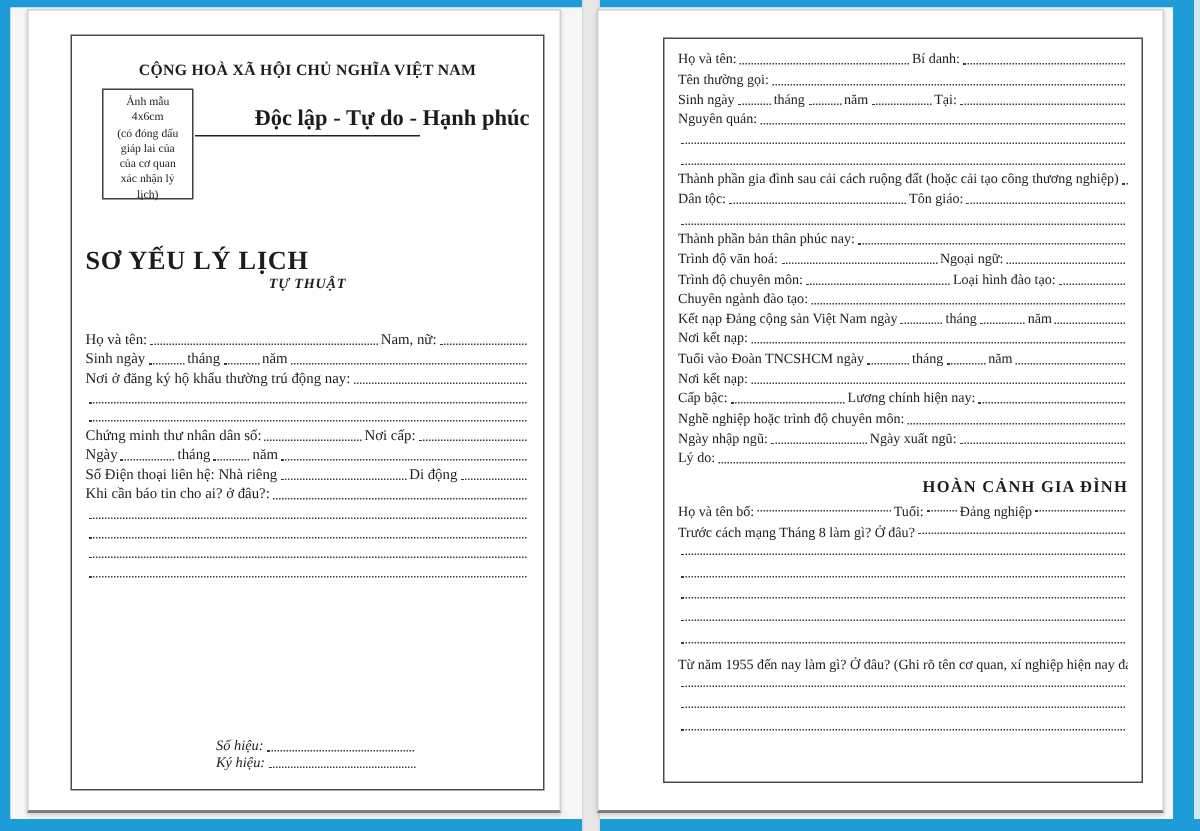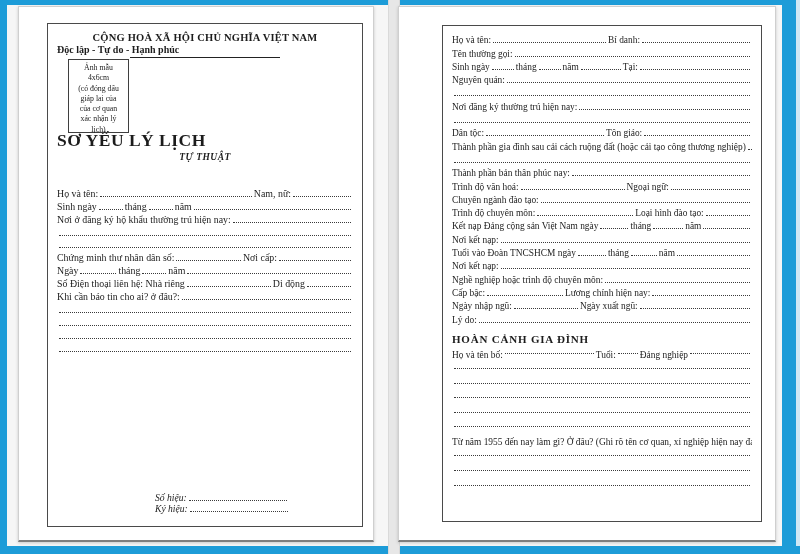--- a/index.html
+++ b/index.html
@@ -17,39 +17,39 @@
   .panel{position:absolute;background:#f6f6f6;}
   #panel-left{left:7px;top:5px;width:381px;height:541px;}
   #panel-right{left:400px;top:5px;width:382px;height:541px;}
   #gutter{position:absolute;left:388px;top:0;width:12px;height:554px;background:#e7e7e7;
           border-left:1px solid #d9d9d9;border-right:1px solid #d9d9d9;box-sizing:border-box;}
   .sheet{position:absolute;background:#fff;border:1px solid #cfcfcf;border-bottom:2px solid #7e7e7e;
          box-shadow:0 1px 3px rgba(0,0,0,0.18);box-sizing:border-box;}
   #sheet-left{left:18px;top:6px;width:356px;height:536px;}
   #sheet-right{left:398px;top:6px;width:378px;height:536px;}
   .formbox{position:absolute;border:1.5px solid #4a4a4a;background:#fff;box-sizing:border-box;}
-  #box-left{left:47px;top:23px;width:316px;height:504px;padding:8px 9px;}
+  #box-left{left:47px;top:23px;width:316px;height:504px;padding:18px 9px;}
   #box-right{left:442px;top:25px;width:320px;height:497px;padding:6px 9px;font-size:9.4px;}
   .nat-header{text-align:center;font-weight:bold;font-size:10.5px;letter-spacing:.2px;}
-  .motto{text-align:left;font-weight:bold;font-size:10px;margin-top:1px;}
+  .motto{text-align:right;font-weight:bold;font-size:15px;margin-top:18px;}
   .motto-rule{width:150px;height:0;border-top:1.2px solid #222;margin:2px auto 0;}
   .photo-box{position:absolute;left:20px;top:35px;width:61px;height:74px;border:1.5px solid #3f3f3f;
              text-align:center;font-size:7.8px;line-height:10.3px;padding-top:3px;box-sizing:border-box;}
   .title{text-align:left;font-weight:bold;font-size:17.5px;letter-spacing:.5px;margin-top:72px;}
   .subtitle{text-align:center;font-weight:bold;font-style:italic;font-size:9.5px;margin-top:1px;letter-spacing:.5px;}
   .fline{display:flex;align-items:flex-end;overflow:hidden;}
   .lbl{white-space:nowrap;}
   .dots{flex:1 1 auto;border-bottom:1.3px dotted #3a3a3a;margin:0 2px 2px;min-width:6px;}
   .dots.fw{flex:0 0 auto;}
   #lines-left{margin-top:24px;font-size:9.9px;}
   #lines-left .fline{height:12.9px;}
-  .footer-left{position:absolute;left:107px;bottom:12px;width:170px;font-style:italic;font-size:9.6px;}
+  .footer-left{position:absolute;left:96px;bottom:12px;width:170px;font-style:italic;font-size:9.6px;}
   .footer-left .fline{height:11.5px;}
   #lines-right-top .fline{height:13.3px;}
-  .section-title{text-align:left;font-weight:bold;font-size:11px;letter-spacing:.8px;margin:8px 0 3px;}
+  .section-title{text-align:right;font-weight:bold;font-size:11px;letter-spacing:.8px;margin:8px 0 3px;}
   #lines-right-family .fline{height:14.6px;align-items:center;}
 </style>
 </head>
 <body>
 
 <div class="canvas">
 
   <div class="bar" id="bar-top-left"></div>
   <div class="bar" id="bar-top-right"></div>
   <div class="bar" id="bar-left"></div>
@@ -87,21 +87,21 @@
         </div>
         <div class="fline">
           <span class="lbl">Sinh ngày</span>
           <span class="dots fw" style="width: 24px;"></span>
           <span class="lbl">tháng</span>
           <span class="dots fw" style="width: 24px;"></span>
           <span class="lbl">năm</span>
           <span class="dots"></span>
         </div>
         <div class="fline">
-          <span class="lbl">Nơi ở đăng ký hộ khẩu thường trú hiện nay:</span>
+          <span class="lbl">Nơi ở đăng ký hộ khẩu thường trú động nay:</span>
           <span class="dots"></span>
         </div>
         <div class="fline">
           <span class="dots"></span>
         </div>
         <div class="fline">
           <span class="dots"></span>
         </div>
         <div class="fline">
           <span class="lbl">Chứng minh thư nhân dân số:</span>
@@ -176,60 +176,56 @@
           <span class="dots"></span>
         </div>
         <div class="fline">
           <span class="lbl">Nguyên quán:</span>
           <span class="dots"></span>
         </div>
         <div class="fline">
           <span class="dots"></span>
         </div>
         <div class="fline">
-          <span class="lbl">Nơi đăng ký thường trú hiện nay:</span>
-          <span class="dots"></span>
-        </div>
-        <div class="fline">
+          <span class="dots"></span>
+        </div>
+        <div class="fline">
+          <span class="lbl">Thành phần gia đình sau cải cách ruộng đất (hoặc cải tạo công thương nghiệp)</span>
           <span class="dots"></span>
         </div>
         <div class="fline">
           <span class="lbl">Dân tộc:</span>
           <span class="dots fw" style="width: 118px;"></span>
           <span class="lbl">Tôn giáo:</span>
           <span class="dots"></span>
         </div>
         <div class="fline">
-          <span class="lbl">Thành phần gia đình sau cải cách ruộng đất (hoặc cải tạo công thương nghiệp)</span>
-          <span class="dots"></span>
-        </div>
-        <div class="fline">
           <span class="dots"></span>
         </div>
         <div class="fline">
           <span class="lbl">Thành phần bản thân phúc nay:</span>
           <span class="dots"></span>
         </div>
         <div class="fline">
           <span class="lbl">Trình độ văn hoá:</span>
           <span class="dots fw" style="width: 104px;"></span>
           <span class="lbl">Ngoại ngữ:</span>
           <span class="dots"></span>
         </div>
         <div class="fline">
-          <span class="lbl">Chuyên ngành đào tạo:</span>
-          <span class="dots"></span>
-        </div>
-        <div class="fline">
           <span class="lbl">Trình độ chuyên môn:</span>
           <span class="dots fw" style="width: 96px;"></span>
           <span class="lbl">Loại hình đào tạo:</span>
           <span class="dots"></span>
         </div>
         <div class="fline">
+          <span class="lbl">Chuyên ngành đào tạo:</span>
+          <span class="dots"></span>
+        </div>
+        <div class="fline">
           <span class="lbl">Kết nạp Đảng cộng sản Việt Nam ngày</span>
           <span class="dots fw" style="width: 28px;"></span>
           <span class="lbl">tháng</span>
           <span class="dots fw" style="width: 30px;"></span>
           <span class="lbl">năm</span>
           <span class="dots"></span>
         </div>
         <div class="fline">
           <span class="lbl">Nơi kết nạp:</span>
           <span class="dots"></span>
@@ -237,30 +233,30 @@
         <div class="fline">
           <span class="lbl">Tuổi vào Đoàn TNCSHCM ngày</span>
           <span class="dots fw" style="width: 28px;"></span>
           <span class="lbl">tháng</span>
           <span class="dots fw" style="width: 26px;"></span>
           <span class="lbl">năm</span>
           <span class="dots"></span>
         </div>
         <div class="fline">
           <span class="lbl">Nơi kết nạp:</span>
-          <span class="dots"></span>
-        </div>
-        <div class="fline">
-          <span class="lbl">Nghề nghiệp hoặc trình độ chuyên môn:</span>
           <span class="dots"></span>
         </div>
         <div class="fline">
           <span class="lbl">Cấp bậc:</span>
           <span class="dots fw" style="width: 76px;"></span>
           <span class="lbl">Lương chính hiện nay:</span>
+          <span class="dots"></span>
+        </div>
+        <div class="fline">
+          <span class="lbl">Nghề nghiệp hoặc trình độ chuyên môn:</span>
           <span class="dots"></span>
         </div>
         <div class="fline">
           <span class="lbl">Ngày nhập ngũ:</span>
           <span class="dots fw" style="width: 64px;"></span>
           <span class="lbl">Ngày xuất ngũ:</span>
           <span class="dots"></span>
         </div>
         <div class="fline">
           <span class="lbl">Lý do:</span>
@@ -271,20 +267,24 @@
     <div id="lines-right-family">
         <div class="fline">
           <span class="lbl">Họ và tên bố:</span>
           <span class="dots"></span>
           <span class="lbl">Tuổi:</span>
           <span class="dots fw" style="width: 20px;"></span>
           <span class="lbl">Đảng nghiệp</span>
           <span class="dots fw" style="width: 60px;"></span>
         </div>
         <div class="fline">
+          <span class="lbl">Trước cách mạng Tháng 8 làm gì? Ở đâu?</span>
+          <span class="dots"></span>
+        </div>
+        <div class="fline">
           <span class="dots"></span>
         </div>
         <div class="fline">
           <span class="dots"></span>
         </div>
         <div class="fline">
           <span class="dots"></span>
         </div>
         <div class="fline">
           <span class="dots"></span>

